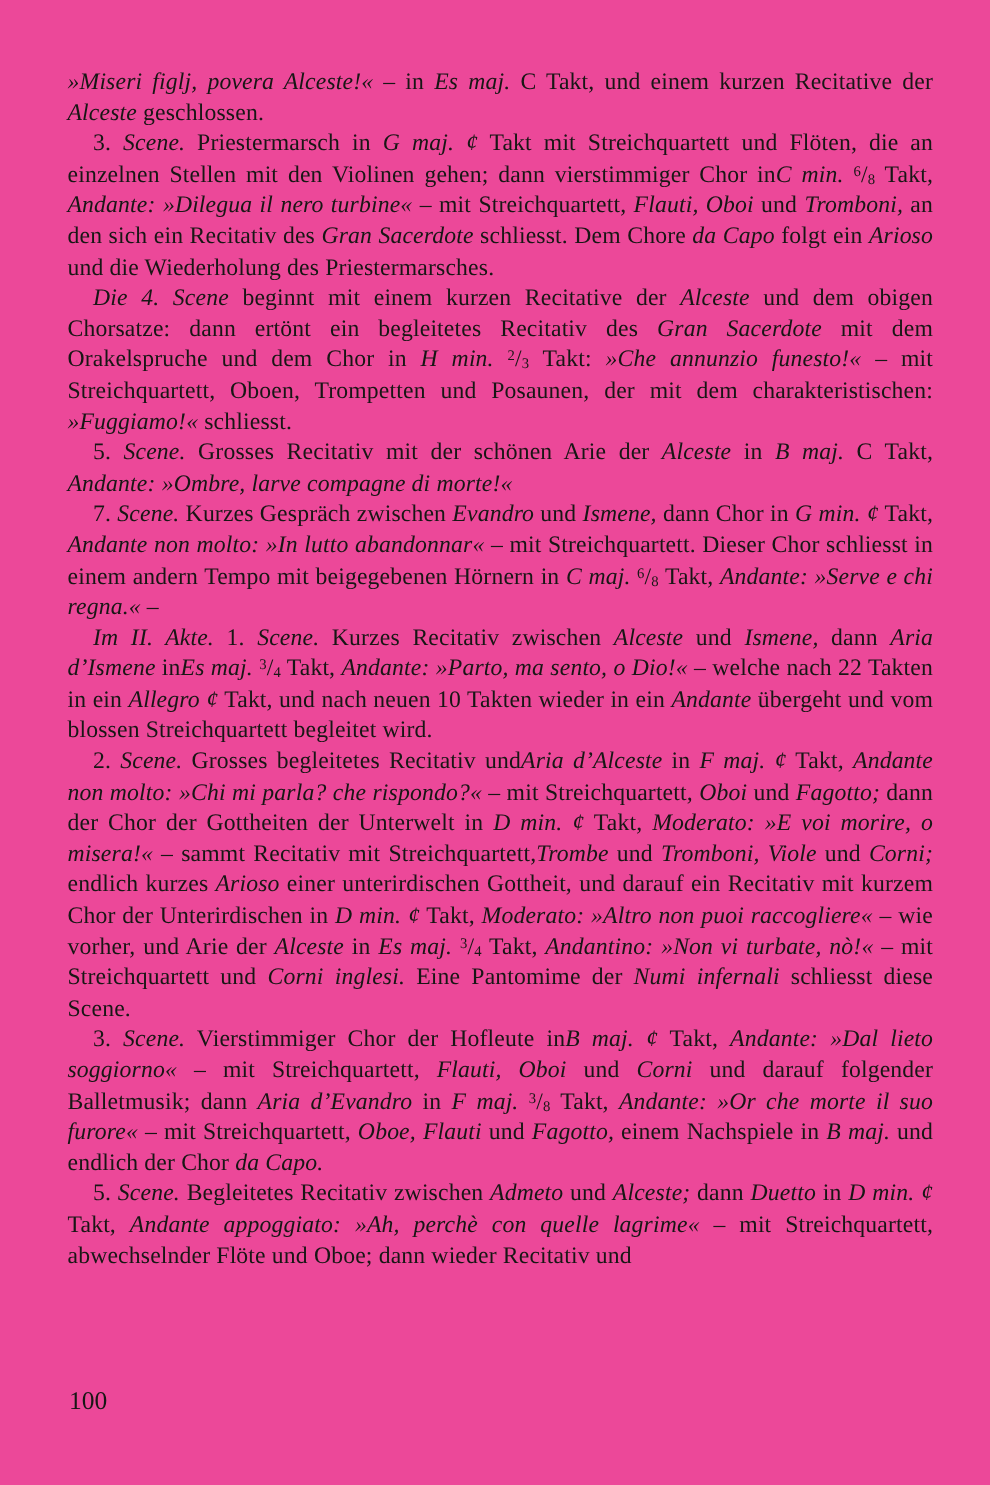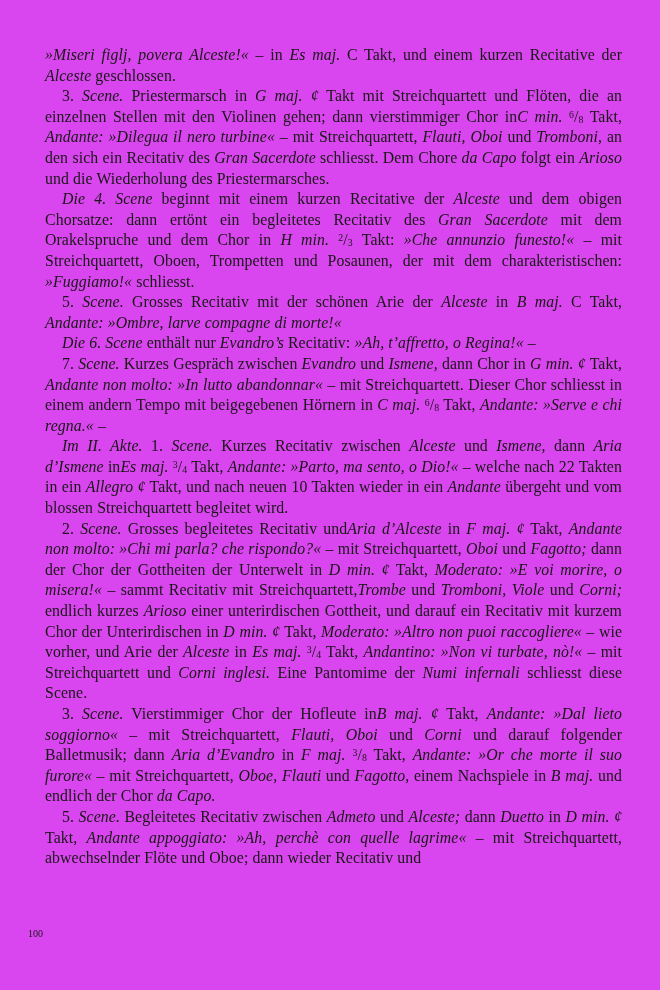--- a/index.html
+++ b/index.html
@@ -6,53 +6,52 @@
   body {
     width: 660px; height: 990px;
     background: #fdfdfb;
     font-family: "Liberation Serif", serif;
     color: #181715;
   }
   .page {
     position: relative;
     width: 660px; height: 990px;
     overflow: hidden;
-    background: #d946ef;
+    background: #ec4899;
   }
   .text-block {
     position: absolute;
     left: 45px; top: 45px;
     width: 577px;
     font-size: 15.8px;
     line-height: 20.6px;
     text-align: justify;
     letter-spacing: 0.1px;
   }
   .para { margin: 0; text-indent: 17px; }
   .para.noindent { text-indent: 0; }
   .i { font-style: italic; }
   .sup { font-size: 62%; line-height: 0; vertical-align: 0.4em; }
   .sub { font-size: 62%; line-height: 0; vertical-align: -0.15em; }
   .page-number {
     position: absolute;
-    left: 28px; top: 927px;
-    font-size: 10px;
+    left: 46px; top: 927px;
+    font-size: 17px;
     line-height: 14px;
   }
 </style>
 </head>
 <body>
 
 <div class="page">
   <div class="text-block">
       <p class="para noindent"><span class="i">»Miseri figlj, povera Alceste!«</span><span> – in </span><span class="i">Es maj.</span><span> C Takt, und einem kurzen Recitative der </span><span class="i">Alceste</span><span> geschlossen.</span></p>
       <p class="para"><span>3. </span><span class="i">Scene.</span><span> Priestermarsch in </span><span class="i">G maj. </span><span class="i">¢</span><span> Takt mit Streichquartett und Flöten, die an einzelnen Stellen mit den Violinen gehen; dann vierstimmiger Chor in</span><span class="i">C min.</span><span> </span><span class="sup">6</span><span>/</span><span class="sub">8</span><span> Takt, </span><span class="i">Andante: »Dilegua il nero turbine«</span><span> – mit Streichquartett, </span><span class="i">Flauti, Oboi</span><span> und </span><span class="i">Tromboni,</span><span> an den sich ein Recitativ des </span><span class="i">Gran Sacerdote</span><span> schliesst. Dem Chore </span><span class="i">da Capo</span><span> folgt ein </span><span class="i">Arioso</span><span> und die Wiederholung des Priestermarsches.</span></p>
       <p class="para"><span class="i">Die 4. Scene</span><span> beginnt mit einem kurzen Recitative der </span><span class="i">Alceste</span><span> und dem obigen Chorsatze: dann ertönt ein begleitetes Recitativ des </span><span class="i">Gran Sacerdote</span><span> mit dem Orakelspruche und dem Chor in </span><span class="i">H min.</span><span> </span><span class="sup">2</span><span>/</span><span class="sub">3</span><span> Takt: </span><span class="i">»Che annunzio funesto!«</span><span> – mit Streichquartett, Oboen, Trompetten und Posaunen, der mit dem charakteristischen: </span><span class="i">»Fuggiamo!«</span><span> schliesst.</span></p>
       <p class="para"><span>5. </span><span class="i">Scene.</span><span> Grosses Recitativ mit der schönen Arie der </span><span class="i">Alceste</span><span> in </span><span class="i">B maj.</span><span> C Takt, </span><span class="i">Andante: »Ombre, larve compagne di morte!«</span></p>
-      <p class="para"><span class="i">Die 6. Scene</span><span> enthält nur </span><span class="i">Evandro’s</span><span> Recitativ: </span><span class="i">»Ah, t’affretto, o Regina!«</span><span> –</span></p>
       <p class="para"><span>7. </span><span class="i">Scene.</span><span> Kurzes Gespräch zwischen </span><span class="i">Evandro</span><span> und </span><span class="i">Ismene,</span><span> dann Chor in </span><span class="i">G min.</span><span> </span><span class="i">¢</span><span> Takt, </span><span class="i">Andante non molto: »In lutto abandonnar«</span><span> – mit Streichquartett. Dieser Chor schliesst in einem andern Tempo mit beigegebenen Hörnern in </span><span class="i">C maj.</span><span> </span><span class="sup">6</span><span>/</span><span class="sub">8</span><span> Takt, </span><span class="i">Andante: »Serve e chi regna.«</span><span> –</span></p>
       <p class="para"><span class="i">Im II. Akte.</span><span> 1. </span><span class="i">Scene.</span><span> Kurzes Recitativ zwischen </span><span class="i">Alceste</span><span> und </span><span class="i">Ismene,</span><span> dann </span><span class="i">Aria d’Ismene</span><span> in</span><span class="i">Es maj.</span><span> </span><span class="sup">3</span><span>/</span><span class="sub">4</span><span> Takt, </span><span class="i">Andante: »Parto, ma sento, o Dio!«</span><span> – welche nach 22 Takten in ein </span><span class="i">Allegro</span><span> </span><span class="i">¢</span><span> Takt, und nach neuen 10 Takten wieder in ein </span><span class="i">Andante</span><span> übergeht und vom blossen Streichquartett begleitet wird.</span></p>
       <p class="para"><span>2. </span><span class="i">Scene.</span><span> Grosses begleitetes Recitativ und</span><span class="i">Aria d’Alceste</span><span> in </span><span class="i">F maj.</span><span> </span><span class="i">¢</span><span> Takt, </span><span class="i">Andante non molto: »Chi mi parla? che rispondo?«</span><span> – mit Streichquartett, </span><span class="i">Oboi</span><span> und </span><span class="i">Fagotto;</span><span> dann der Chor der Gottheiten der Unterwelt in </span><span class="i">D min.</span><span> </span><span class="i">¢</span><span> Takt, </span><span class="i">Moderato: »E voi morire, o misera!«</span><span> – sammt Recitativ mit Streichquartett,</span><span class="i">Trombe</span><span> und </span><span class="i">Tromboni, Viole</span><span> und </span><span class="i">Corni;</span><span> endlich kurzes </span><span class="i">Arioso</span><span> einer unterirdischen Gottheit, und darauf ein Recitativ mit kurzem Chor der Unterirdischen in </span><span class="i">D min.</span><span> </span><span class="i">¢</span><span> Takt, </span><span class="i">Moderato: »Altro non puoi raccogliere«</span><span> – wie vorher, und Arie der </span><span class="i">Alceste</span><span> in </span><span class="i">Es maj.</span><span> </span><span class="sup">3</span><span>/</span><span class="sub">4</span><span> Takt, </span><span class="i">Andantino: »Non vi turbate, nò!«</span><span> – mit Streichquartett und </span><span class="i">Corni inglesi.</span><span> Eine Pantomime der </span><span class="i">Numi infernali</span><span> schliesst diese Scene.</span></p>
       <p class="para"><span>3. </span><span class="i">Scene.</span><span> Vierstimmiger Chor der Hofleute in</span><span class="i">B maj.</span><span> </span><span class="i">¢</span><span> Takt, </span><span class="i">Andante: »Dal lieto soggiorno«</span><span> – mit Streichquartett, </span><span class="i">Flauti, Oboi</span><span> und </span><span class="i">Corni</span><span> und darauf folgender Balletmusik; dann </span><span class="i">Aria d’Evandro</span><span> in </span><span class="i">F maj.</span><span> </span><span class="sup">3</span><span>/</span><span class="sub">8</span><span> Takt, </span><span class="i">Andante: »Or che morte il suo furore«</span><span> – mit Streichquartett, </span><span class="i">Oboe, Flauti</span><span> und </span><span class="i">Fagotto,</span><span> einem Nachspiele in </span><span class="i">B maj.</span><span> und endlich der Chor </span><span class="i">da Capo.</span></p>
       <p class="para"><span>5. </span><span class="i">Scene.</span><span> Begleitetes Recitativ zwischen </span><span class="i">Admeto</span><span> und </span><span class="i">Alceste;</span><span> dann </span><span class="i">Duetto</span><span> in </span><span class="i">D min.</span><span> </span><span class="i">¢</span><span> Takt, </span><span class="i">Andante appoggiato: »Ah, perchè con quelle lagrime«</span><span> – mit Streichquartett, abwechselnder Flöte und Oboe; dann wieder Recitativ und</span></p>
     </div>
   <div class="page-number">100</div>
 </div>
 
 </body></html>

